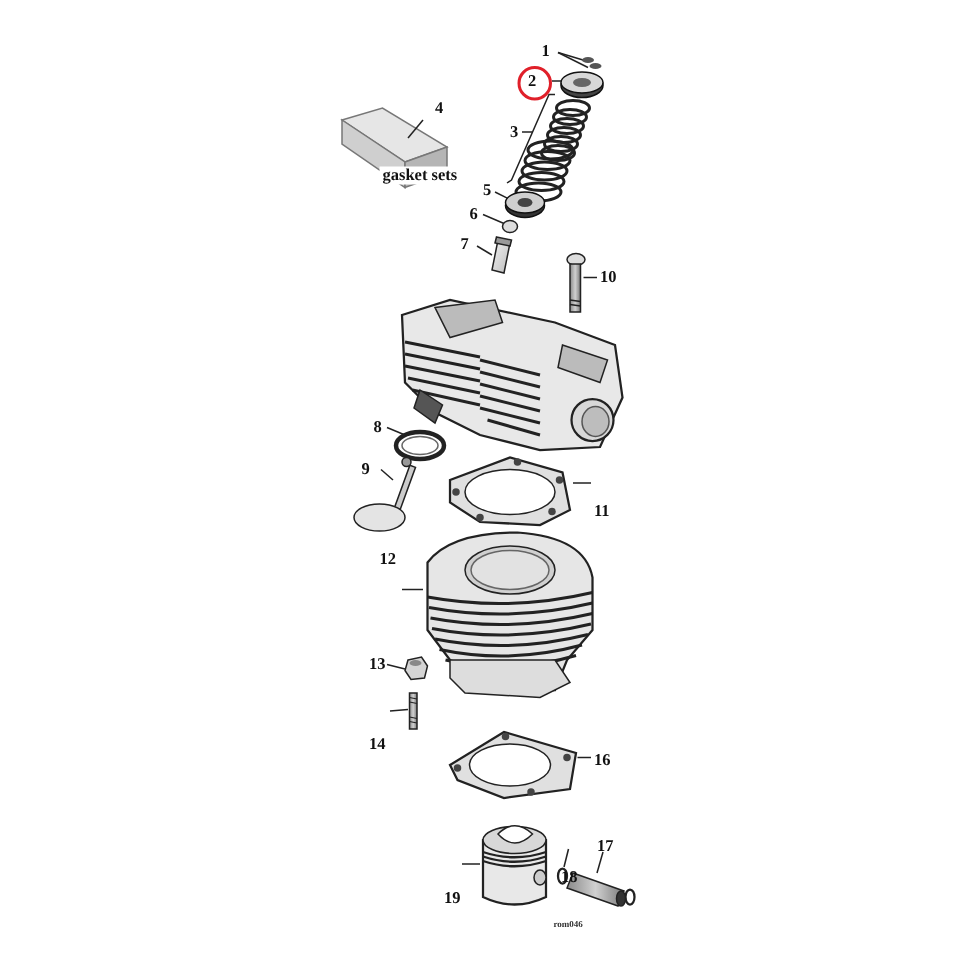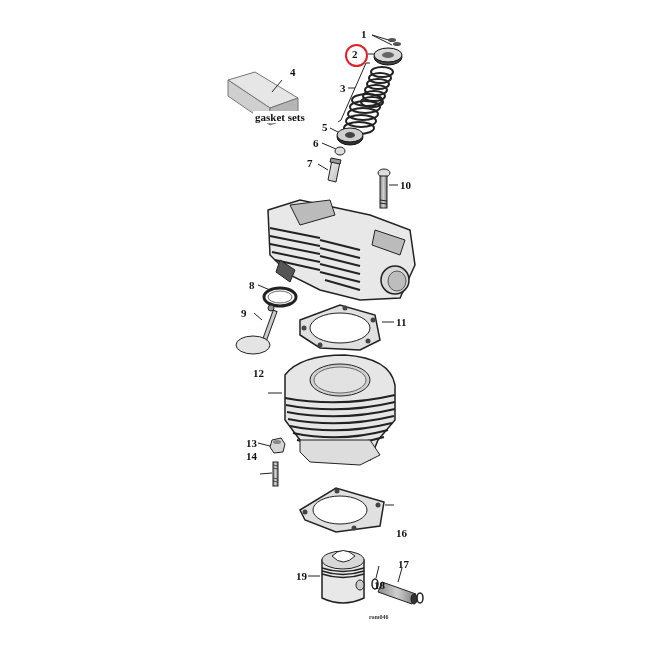--- a/index.html
+++ b/index.html
@@ -214,21 +214,21 @@
 <span class="callout" style="left:352px;top:49px;">2</span>
 <span class="callout" style="left:340px;top:83px;">3</span>
 <span class="callout" style="left:290px;top:67px;">4</span>
 <span class="gasket-label" style="left:253px;top:111px;">gasket sets</span>
 <span class="callout" style="left:322px;top:122px;">5</span>
 <span class="callout" style="left:313px;top:138px;">6</span>
 <span class="callout" style="left:307px;top:158px;">7</span>
 <span class="callout" style="left:400px;top:180px;text-align:center;">10</span>
 <span class="callout" style="left:249px;top:280px;">8</span>
 <span class="callout" style="left:241px;top:308px;">9</span>
-<span class="callout" style="left:396px;top:317px;font-family:Liberation Serif, serif;">11</span>
+<span class="callout" style="left:396px;top:336px;font-family:Liberation Serif, serif;">11</span>
 <span class="callout" style="left:253px;top:368px;">12</span>
 <span class="callout" style="left:246px;top:438px;text-align:center;">13</span>
-<span class="callout" style="left:246px;top:451px;">14</span>
-<span class="callout" style="left:396px;top:528px;">16</span>
+<span class="callout" style="left:246px;top:491px;">14</span>
+<span class="callout" style="left:396px;top:502px;">16</span>
 <span class="callout" style="left:374px;top:580px;">18</span>
 <span class="callout" style="left:398px;top:559px;">17</span>
-<span class="callout" style="left:296px;top:571px;">19</span>
+<span class="callout" style="left:296px;top:594px;">19</span>
 <span class="ref" style="left:369px;top:614px;">rom046</span>
 
 </body></html>

